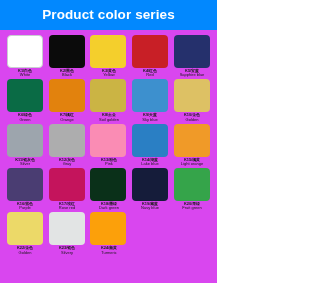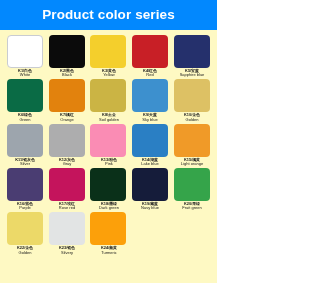--- a/index.html
+++ b/index.html
@@ -2,21 +2,21 @@
 <html><head>
 <meta charset="utf-8">
 <style>
   html,body{margin:0;padding:0;}
   body{
     width:217px;height:300px;
     background:#ffffff;
     font-family:"Liberation Sans","DejaVu Sans",sans-serif;
     overflow:hidden;
   }
-  .page{width:217px;height:283px;position:relative;background:#fef9c3;}
+  .page{width:217px;height:283px;position:relative;background:#d946ef;}
 
   
   .banner{
     width:100%;
     height:30px;
     background:#0288fe;
     display:flex;
     align-items:center;
     justify-content:center;
     box-sizing:border-box;

